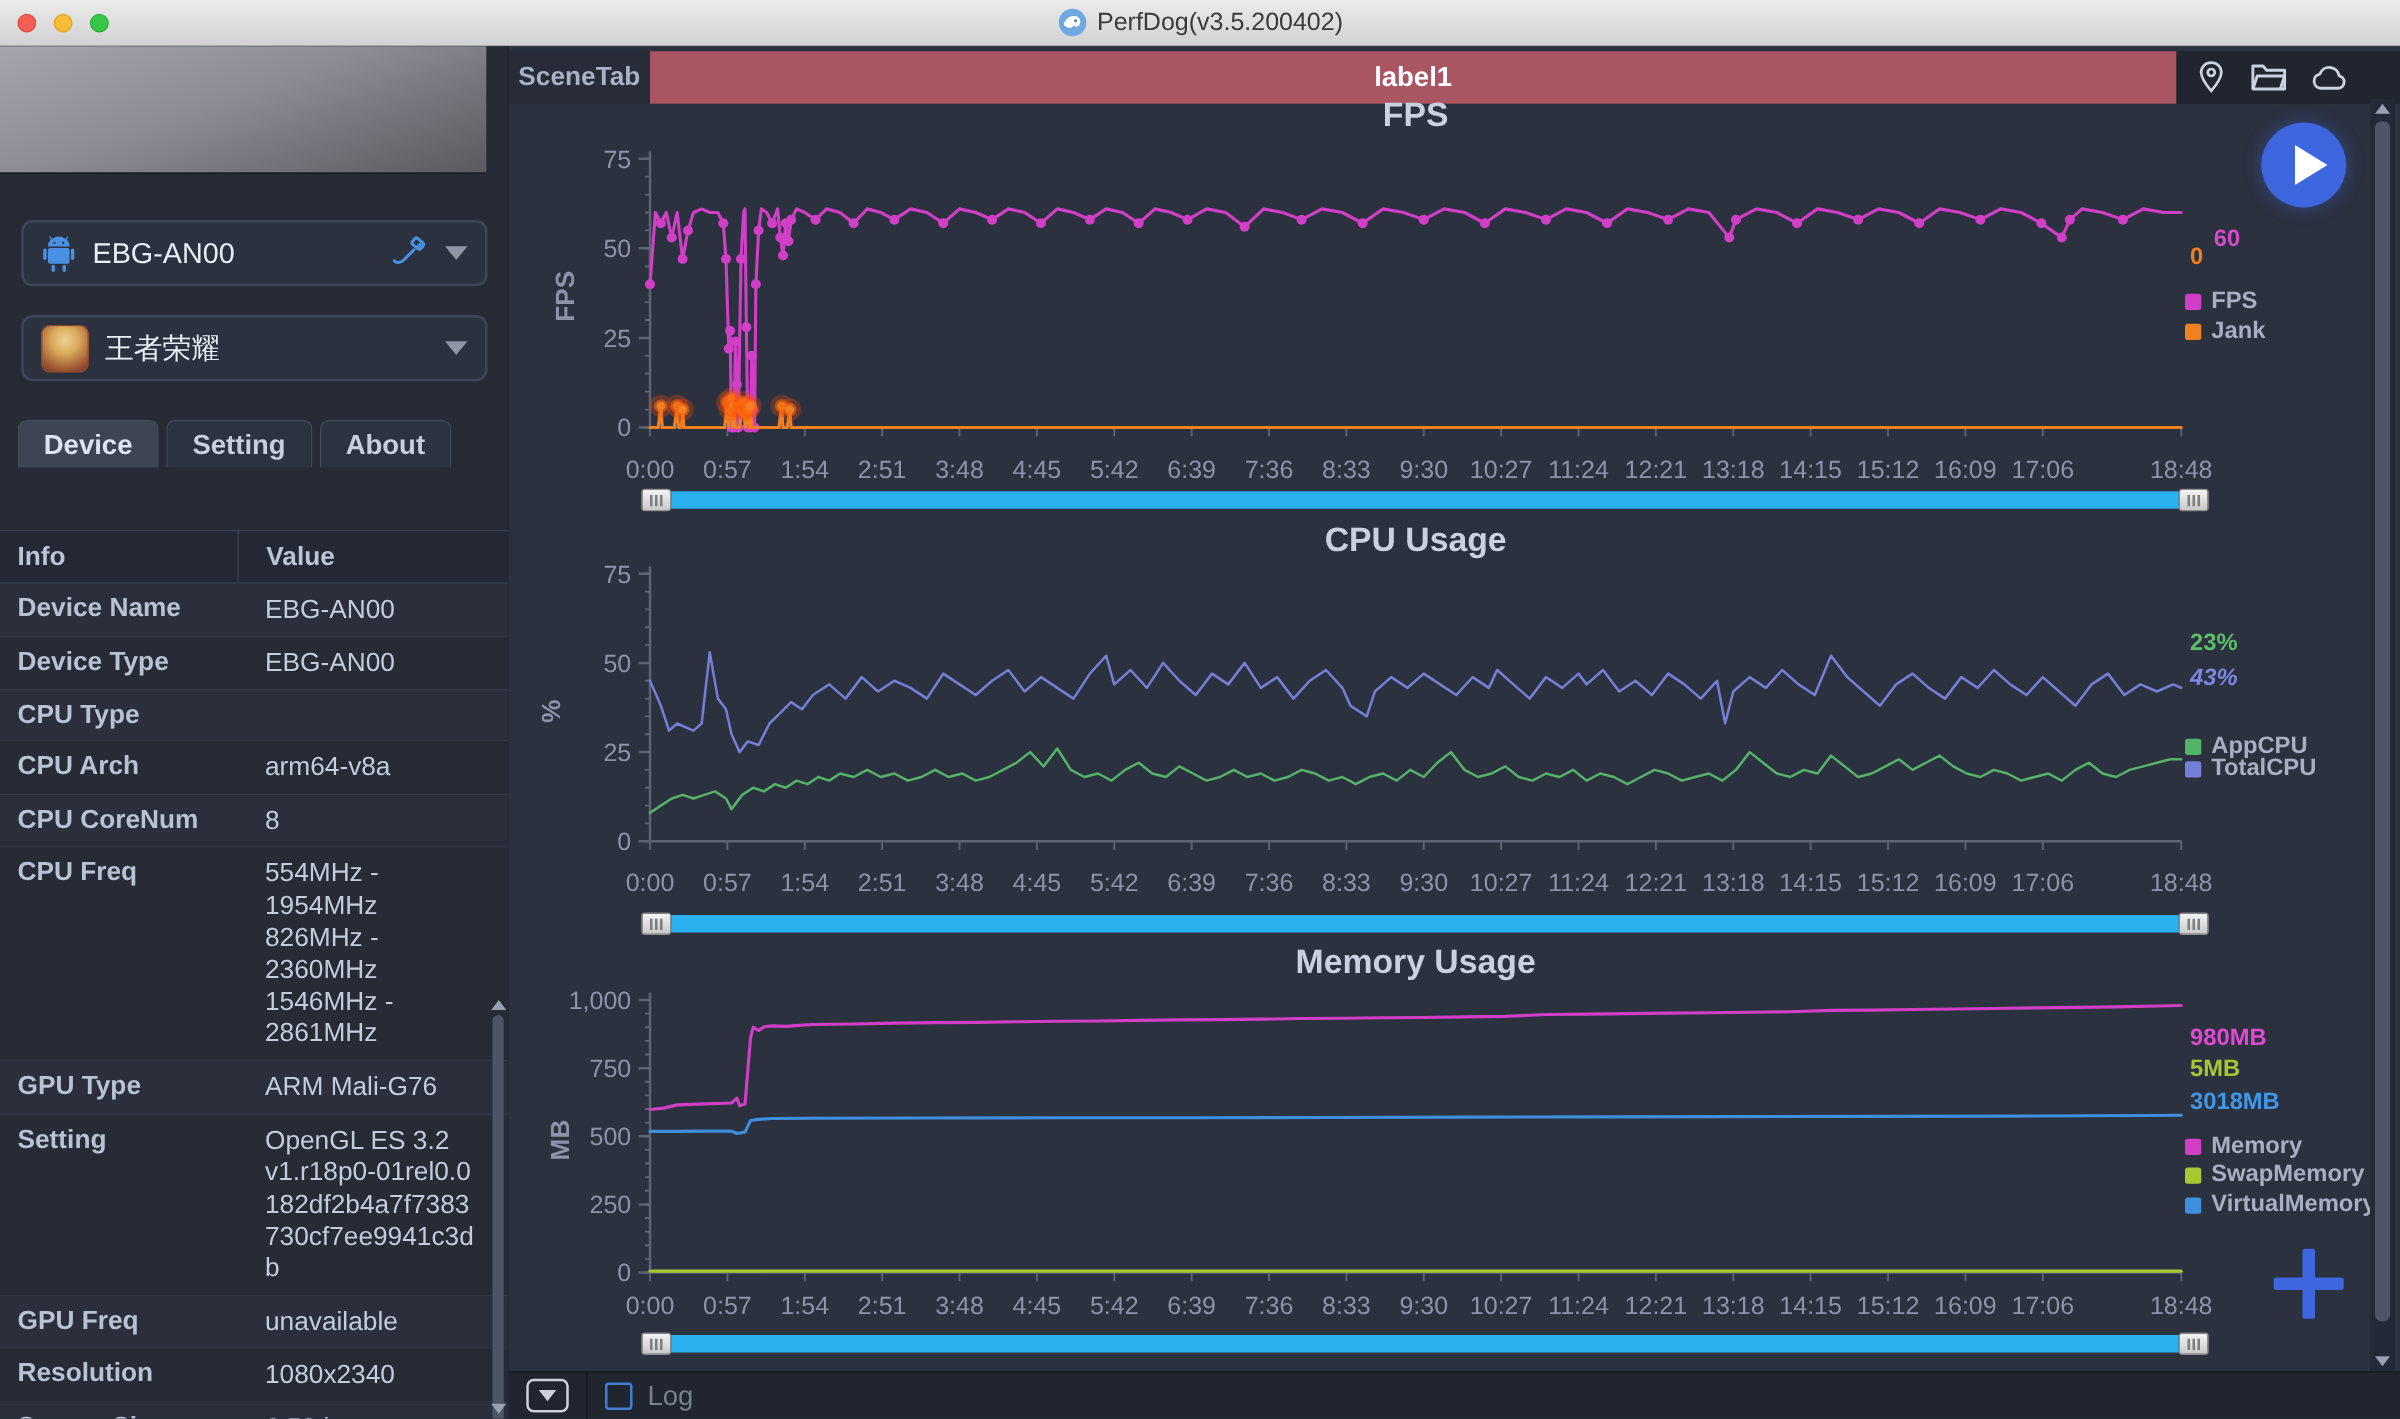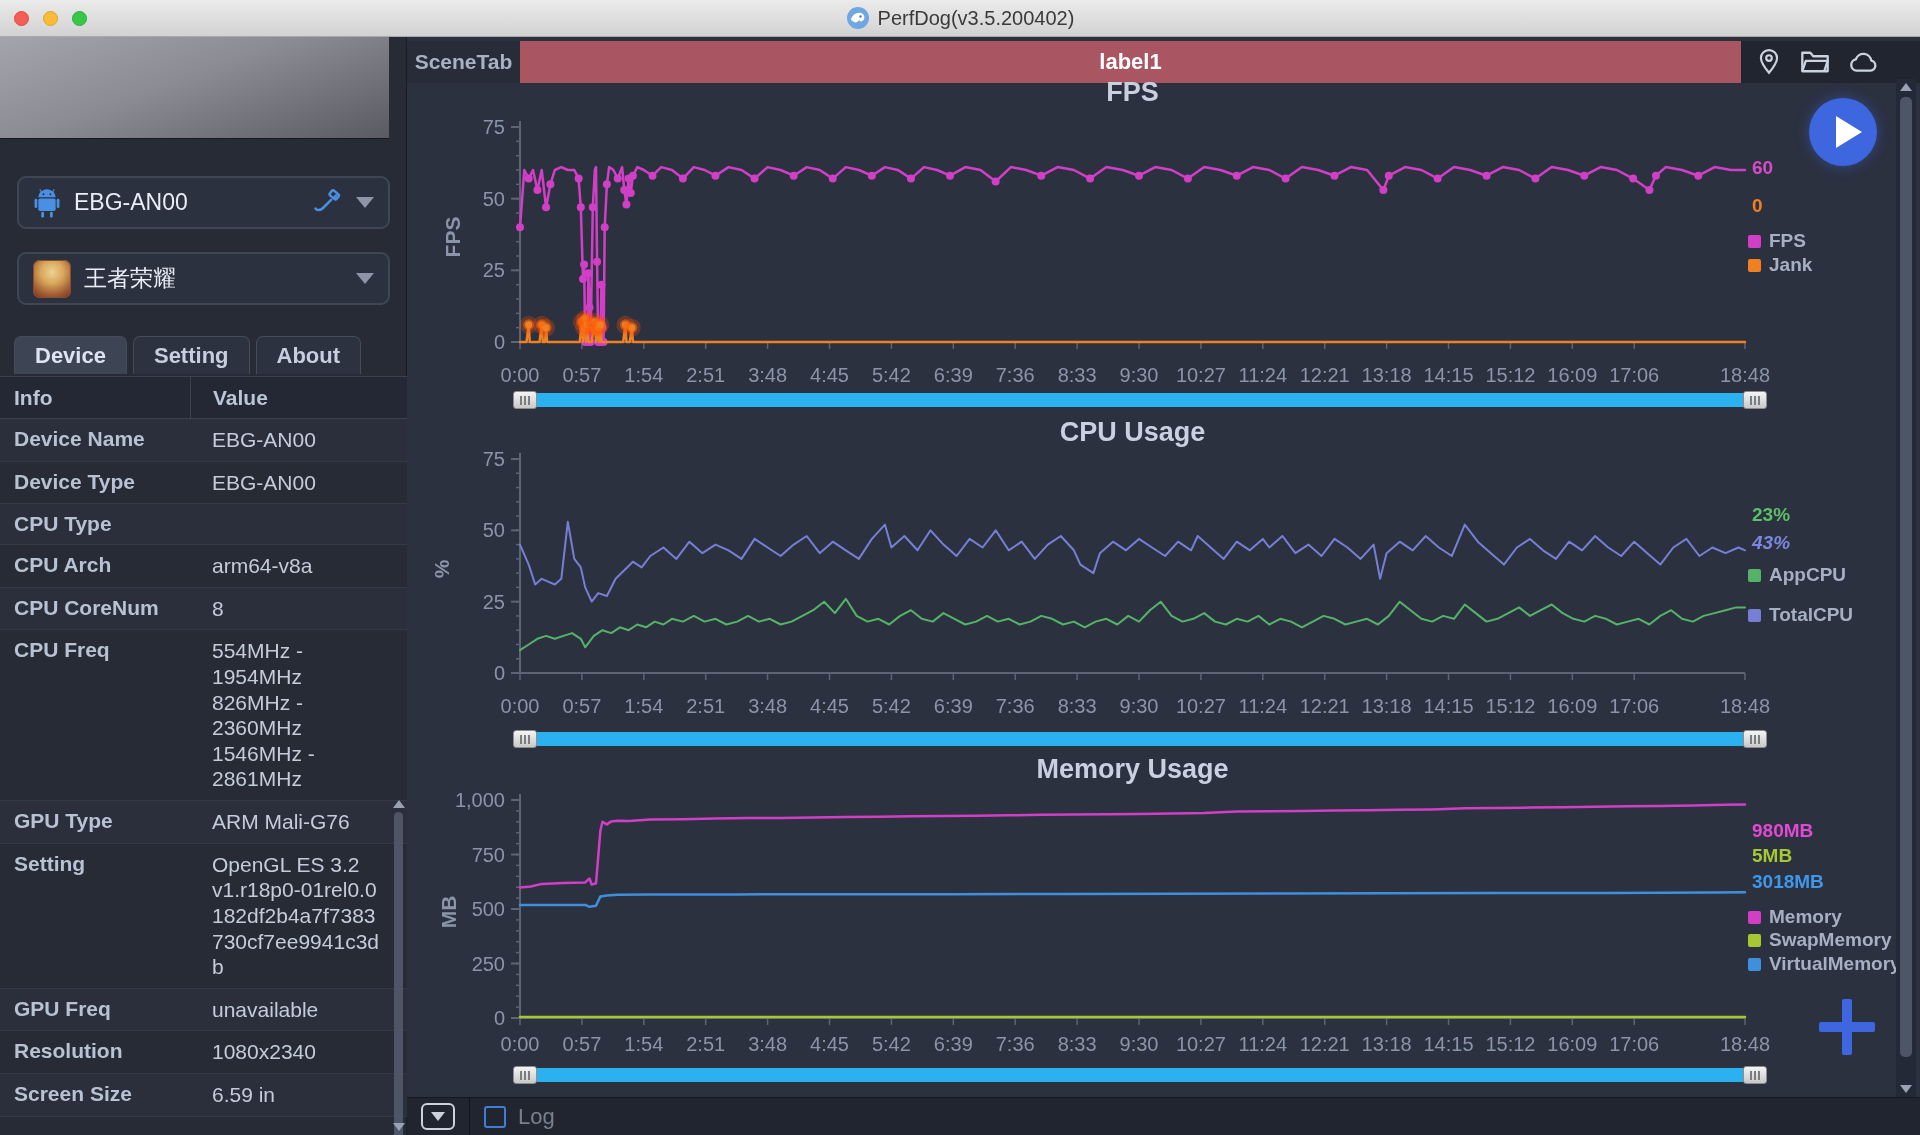--- a/index.html
+++ b/index.html
@@ -40,21 +40,21 @@
   .tabs { position:absolute; left:14px; top:299px; display:flex; gap:6px; }
   .tab { height:38px; padding:0 20px; display:flex; align-items:center;
     background:#2c3240; border:1px solid #454c5c; border-bottom:none;
     border-radius:7px 7px 0 0; color:#c7cfdf; font-size:22px; font-weight:700; cursor:pointer; }
   .tab.active { background:#3d4453; color:#dde3f0; }
 
   .info-table { position:absolute; left:0; top:339px; width:407px; height:759px;
     font-size:21px; overflow:hidden; }
   .thead { display:grid; grid-template-columns:190px 1fr; height:43px;
     background:#232834; color:#bcc5d6; font-weight:700; align-items:center;
-    border-top:1px solid #3a4150; border-bottom:1px solid #3a4150; }
+    border-top:1px solid #3a4150; border-bottom:1px solid #3a4150;margin-top:48px; }
   .thead div { padding-left:14px; }
   .thead div:last-child { padding-left:22px; border-left:1px solid #3a4150; height:100%; display:flex; align-items:center;}
   .trow { display:grid; grid-template-columns:190px 1fr; border-bottom:1px solid #333947; }
   .trow:nth-child(odd)  { background:#2a2f3b; }
   .trow:nth-child(even) { background:#272b36; }
   .trow .ti { padding:8px 4px 8px 14px; color:#b9c2d3; font-weight:700; }
   .trow .tv { padding:8px 4px 8px 22px; color:#c4ccdc; white-space:pre-line; line-height:1.22; }
 
   .sb-scroll { position:absolute; right:1px; top:420px; bottom:0; width:15px; }
   .sb-thumb { position:absolute; left:3px; width:9px; border-radius:5px; background:#4d5567; }
@@ -421,21 +421,21 @@
             <circle cx="191.1914893617021" cy="248.66666666666666" r="3.5" fill="#f08020"></circle>
             <circle cx="193.36347517730496" cy="245.8" r="9" fill="#ff4d00" opacity="0.28"></circle>
             <circle cx="193.36347517730496" cy="245.8" r="5.5" fill="#ff6a10" opacity="0.55"></circle>
             <circle cx="193.36347517730496" cy="245.8" r="3.5" fill="#f08020"></circle>
             <circle cx="218.3413120567376" cy="245.8" r="9" fill="#ff4d00" opacity="0.28"></circle>
             <circle cx="218.3413120567376" cy="245.8" r="5.5" fill="#ff6a10" opacity="0.55"></circle>
             <circle cx="218.3413120567376" cy="245.8" r="3.5" fill="#f08020"></circle>
             <circle cx="224.8572695035461" cy="248.66666666666666" r="9" fill="#ff4d00" opacity="0.28"></circle>
             <circle cx="224.8572695035461" cy="248.66666666666666" r="5.5" fill="#ff6a10" opacity="0.55"></circle>
             <circle cx="224.8572695035461" cy="248.66666666666666" r="3.5" fill="#f08020"></circle>
-          </svg><div class="cur-val" style="top: 78px; color: rgb(213, 75, 202);">60</div><div class="cur-val" style="top: 116px; color: rgb(240, 128, 32);">0</div><div class="leg" style="top: 151px;">
+          </svg><div class="cur-val" style="top: 102px; color: rgb(213, 75, 202); margin-left: 19px;">60</div><div class="cur-val" style="top: 116px; color: rgb(240, 128, 32);">0</div><div class="leg" style="top: 151px;">
             <i style="background: rgb(209, 63, 198);"></i>
             <span>FPS</span>
           </div><div class="leg" style="top: 175px;">
             <i style="background: rgb(240, 128, 32);"></i>
             <span>Jank</span>
           </div><div class="slider" style="top: 312px;">
             <div class="sl-handle">
               <i></i>
               <i></i>
               <i></i>
@@ -509,21 +509,21 @@
             <line x1="1103.4255319148936" y1="256" x2="1103.4255319148936" y2="263" stroke="#5d6474" stroke-width="1.5"></line>
             <text x="1103.4255319148936" y="296" text-anchor="middle" fill="#8b94a8" font-size="20">15:12</text>
             <line x1="1165.3271276595744" y1="256" x2="1165.3271276595744" y2="263" stroke="#5d6474" stroke-width="1.5"></line>
             <text x="1165.3271276595744" y="296" text-anchor="middle" fill="#8b94a8" font-size="20">16:09</text>
             <line x1="1227.2287234042553" y1="256" x2="1227.2287234042553" y2="263" stroke="#5d6474" stroke-width="1.5"></line>
             <text x="1227.2287234042553" y="296" text-anchor="middle" fill="#8b94a8" font-size="20">17:06</text>
             <line x1="1338" y1="256" x2="1338" y2="263" stroke="#5d6474" stroke-width="1.5"></line>
             <text x="1338" y="296" text-anchor="middle" fill="#8b94a8" font-size="20">18:48</text>
             <polyline points="113.0,127.6 121.7,147.6 128.2,167.5 134.7,161.8 141.2,164.7 147.8,167.5 154.3,161.8 160.8,104.8 167.3,141.9 173.8,150.4 178.2,170.4 184.7,184.7 191.2,176.1 199.9,179.0 208.6,161.8 217.3,153.3 225.9,144.7 234.6,150.4 243.3,139.0 256.4,130.5 269.4,141.9 282.4,124.7 295.4,136.2 308.5,127.6 321.5,133.3 334.5,141.9 347.6,121.9 360.6,130.5 373.6,139.0 386.7,127.6 399.7,119.0 412.7,136.2 425.8,124.7 438.8,133.3 451.8,141.9 464.9,121.9 477.9,107.6 484.4,130.5 497.4,119.0 510.5,133.3 523.5,113.3 536.5,127.6 549.6,139.0 562.6,121.9 575.6,130.5 588.7,113.3 601.7,133.3 614.7,124.7 627.8,141.9 640.8,127.6 653.8,119.0 666.9,133.3 673.4,147.6 686.4,156.1 692.9,136.2 706.0,124.7 719.0,133.3 732.0,121.9 745.0,130.5 758.1,139.0 771.1,124.7 784.1,133.3 790.7,119.0 803.7,130.5 816.7,141.9 829.8,124.7 842.8,133.3 855.8,121.9 862.3,130.5 875.4,119.0 888.4,136.2 901.4,127.6 914.5,139.0 927.5,121.9 940.5,130.5 953.6,141.9 966.6,127.6 973.1,161.8 979.6,136.2 992.7,124.7 1005.7,133.3 1018.7,119.0 1031.8,130.5 1044.8,139.0 1057.8,107.6 1070.8,124.7 1083.9,136.2 1096.9,147.6 1109.9,130.5 1123.0,121.9 1136.0,133.3 1149.0,141.9 1162.1,124.7 1175.1,133.3 1188.1,119.0 1201.2,130.5 1214.2,139.0 1227.2,124.7 1240.3,136.2 1253.3,147.6 1266.3,130.5 1279.4,121.9 1292.4,139.0 1305.4,130.5 1318.5,136.2 1331.5,130.5 1338.0,133.3" fill="none" stroke="#767fd6" stroke-width="2" stroke-linejoin="round" stroke-linecap="round"></polyline>
             <polyline points="113.0,233.2 121.7,227.5 130.4,221.8 139.1,218.9 147.8,221.8 156.4,218.9 165.1,216.1 173.8,221.8 178.2,230.3 186.8,218.9 195.5,213.2 204.2,216.1 212.9,210.3 221.6,213.2 230.3,207.5 239.0,210.3 247.7,204.6 256.4,207.5 265.0,201.8 275.9,204.6 286.8,198.9 297.6,204.6 308.5,201.8 319.3,207.5 330.2,204.6 341.1,198.9 351.9,204.6 362.8,201.8 373.6,207.5 384.5,204.6 395.4,198.9 406.2,193.2 417.1,184.7 427.9,196.1 438.8,181.8 449.7,198.9 460.5,204.6 471.4,201.8 482.2,207.5 493.1,198.9 504.0,193.2 514.8,201.8 525.7,204.6 536.5,196.1 547.4,201.8 558.3,207.5 569.1,204.6 580.0,198.9 590.8,204.6 601.7,201.8 612.6,207.5 623.4,204.6 634.3,198.9 645.1,201.8 656.0,207.5 666.9,204.6 677.7,210.3 688.6,204.6 699.4,201.8 710.3,207.5 721.2,198.9 732.0,204.6 742.9,193.2 753.7,184.7 764.6,198.9 775.5,204.6 786.3,201.8 797.2,196.1 808.0,204.6 818.9,207.5 829.8,201.8 840.6,204.6 851.5,198.9 862.3,207.5 873.2,201.8 884.1,204.6 894.9,210.3 905.8,204.6 916.6,198.9 927.5,201.8 938.4,207.5 949.2,204.6 960.1,201.8 970.9,207.5 981.8,198.9 992.7,184.7 1003.5,193.2 1014.4,201.8 1025.2,204.6 1036.1,198.9 1047.0,201.8 1057.8,187.5 1068.7,196.1 1079.5,204.6 1090.4,201.8 1101.3,196.1 1112.1,190.4 1123.0,198.9 1133.8,193.2 1144.7,187.5 1155.6,196.1 1166.4,201.8 1177.3,204.6 1188.1,198.9 1199.0,201.8 1209.9,207.5 1220.7,204.6 1231.6,201.8 1242.4,207.5 1253.3,198.9 1264.2,193.2 1275.0,201.8 1285.9,204.6 1296.7,198.9 1307.6,196.1 1318.5,193.2 1329.3,190.4 1338.0,190.4" fill="none" stroke="#55b368" stroke-width="2" stroke-linejoin="round" stroke-linecap="round"></polyline>
-          </svg><div class="cur-val" style="top: 87px; color: rgb(92, 191, 105);">23%</div><div class="cur-val" style="top: 115px; color: rgb(125, 134, 224); font-style: italic;">43%</div><div class="leg" style="top: 147px; text-align: center;">
+          </svg><div class="cur-val" style="top: 87px; color: rgb(92, 191, 105);">23%</div><div class="cur-val" style="top: 115px; color: rgb(125, 134, 224); font-style: italic;">43%</div><div class="leg" style="top: 169px; text-align: center;">
             <i style="background: rgb(85, 179, 104);"></i>
             <span>AppCPU</span>
           </div><div class="leg" style="top: 187px;">
             <i style="background: rgb(118, 127, 214);"></i>
             <span>TotalCPU</span>
           </div><div class="slider" style="top: 313px;">
             <div class="sl-handle">
               <i></i>
               <i></i>
               <i></i>

